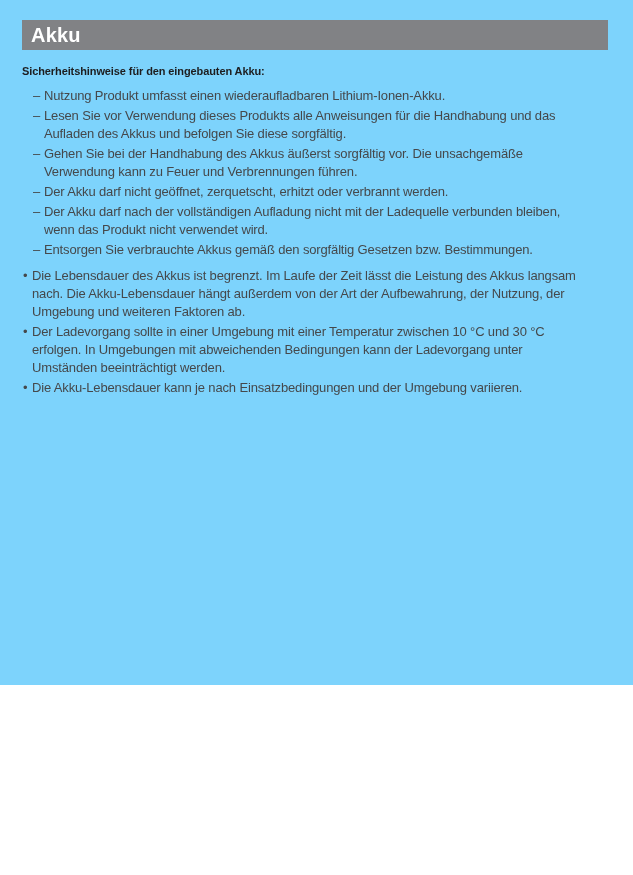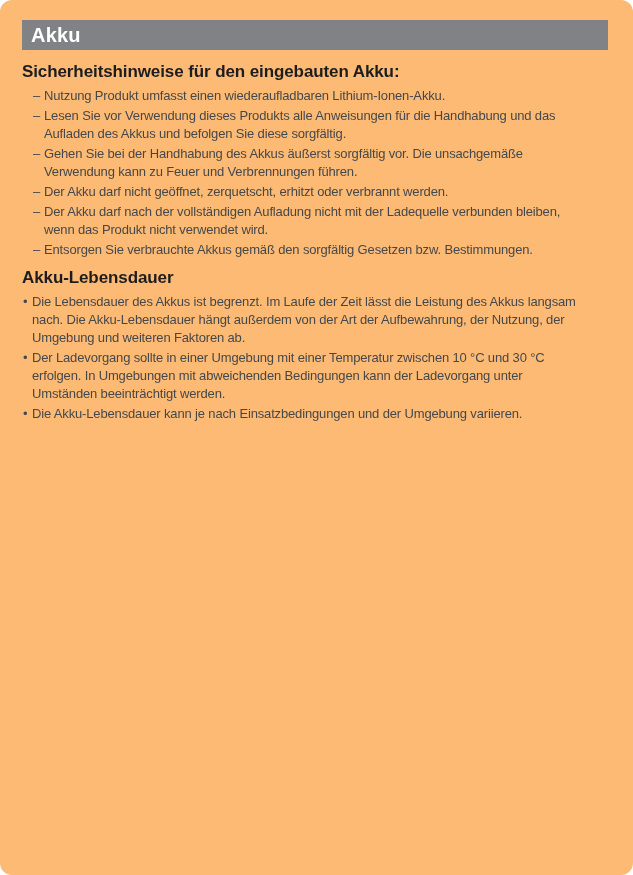--- a/index.html
+++ b/index.html
@@ -3,45 +3,44 @@
 <meta charset="utf-8">
 <style>
   html, body {
     margin: 0;
     padding: 0;
     background: #ffffff;
   }
   .page {
     position: relative;
     width: 633px;
-    height: 875px;
-    background: #fdba74;
+    height: 685px;
+    background: #7dd3fc;
     font-family: "Liberation Sans", "DejaVu Sans", sans-serif;
     overflow: hidden;
-    border-radius: 12px;
   }
   .title-bar {
     margin: 20px 25px 0 22px;
     height: 30px;
     background: #818285;
     color: #ffffff;
     display: flex;
     align-items: center;
   }
   .title-bar .title-text {
     font-size: 20px;
     font-weight: bold;
     padding-left: 9px;
     letter-spacing: 0.2px;
   }
   .content {
     margin: 0 23px 0 22px;
   }
   h2 {
-    font-size: 17px;
+    font-size: 11px;
     font-weight: bold;
     color: #1d1d1f;
     line-height: 21px;
     margin: 6px 0 5px 0;
     letter-spacing: -0.1px;
   }
   h2.first {
     margin-top: 11px;
   }
   .body-text {
@@ -109,21 +108,20 @@
         <span class="marker">–</span>
         <span class="li-text">Der Akku darf nach der vollständigen Aufladung nicht mit der Ladequelle verbunden bleiben,
 wenn das Produkt nicht verwendet wird.</span>
       </div>
       <div class="li">
         <span class="marker">–</span>
         <span class="li-text">Entsorgen Sie verbrauchte Akkus gemäß den sorgfältig Gesetzen bzw. Bestimmungen.</span>
       </div>
     </div>
 
-    <h2>Akku-Lebensdauer</h2>
     <div class="list bullet-list body-text">
       <div class="li">
         <span class="marker">•</span>
         <span class="li-text">Die Lebensdauer des Akkus ist begrenzt. Im Laufe der Zeit lässt die Leistung des Akkus langsam
 nach. Die Akku-Lebensdauer hängt außerdem von der Art der Aufbewahrung, der Nutzung, der
 Umgebung und weiteren Faktoren ab.</span>
       </div>
       <div class="li">
         <span class="marker">•</span>
         <span class="li-text">Der Ladevorgang sollte in einer Umgebung mit einer Temperatur zwischen 10 °C und 30 °C

